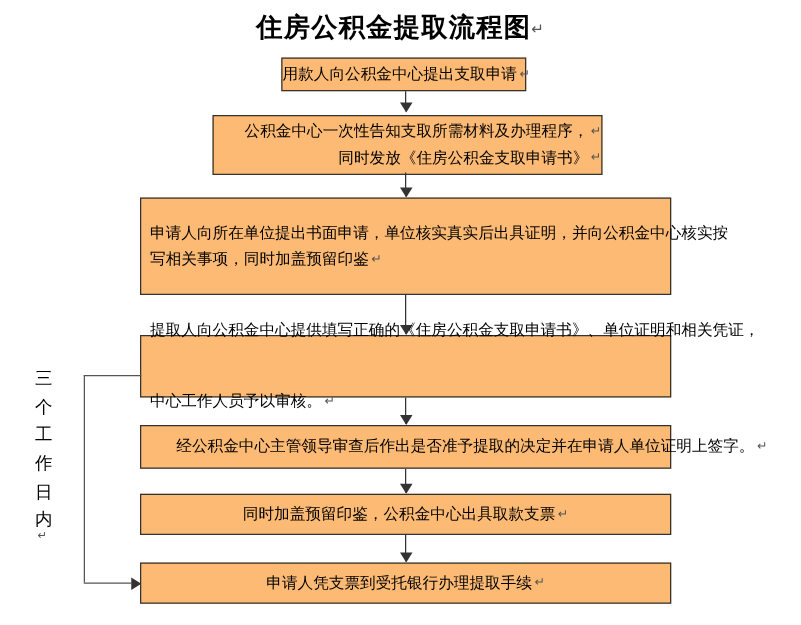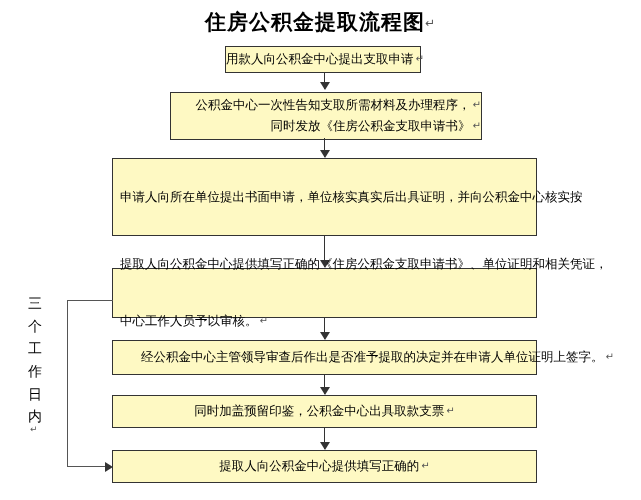--- a/index.html
+++ b/index.html
@@ -32,21 +32,21 @@
   #title .pmark {
     font-size: 12px;
     font-weight: normal;
     vertical-align: 2px;
     color: #555;
   }
   .node {
     position: absolute;
     box-sizing: border-box;
     border: 1.3px solid #333333;
-    background: #fef9c3;
+    background: #fdba74;
     font-size: 12.5px;
     line-height: 1.65;
     color: #000000;
     display: flex;
     flex-direction: column;
     justify-content: center;
   }
   .node .line {
     white-space: nowrap;
   }
@@ -157,20 +157,23 @@
       <span>同时发放《住房公积金支取申请书》</span><span class="pm">↵</span>
     </div>
   </div>
 
   <div class="varrow" style="left:324px; top:138px; height:19px;"></div>
 
   <div class="node left" style="left:112px; top:158px; width:425px; height:78px;">
     <div class="line">
       <span>申请人向所在单位提出书面申请，单位核实真实后出具证明，并向公积金中心核实按</span>
     </div>
+    <div class="line">
+      <span>写相关事项，同时加盖预留印鉴</span><span class="pm">↵</span>
+    </div>
   </div>
 
   <div class="varrow" style="left:324px; top:236px; height:31px;"></div>
 
   <div class="node left" style="left:112px; top:268px; width:425px; height:50px;gap:36px;">
     <div class="line">
       <span>提取人向公积金中心提供填写正确的《住房公积金支取申请书》、单位证明和相关凭证，</span>
     </div>
     <div class="line">
       <span>中心工作人员予以审核。</span><span class="pm">↵</span>
@@ -190,21 +193,21 @@
   <div class="node center" style="left:112px; top:395px; width:425px; height:33px;">
     <div class="line">
       <span>同时加盖预留印鉴，公积金中心出具取款支票</span><span class="pm">↵</span>
     </div>
   </div>
 
   <div class="varrow" style="left:324px; top:428px; height:21px;"></div>
 
   <div class="node center" style="left:112px; top:450px; width:425px; height:33px;">
     <div class="line">
-      <span>提取人向公积金中心提供填写正确的</span><span class="pm">↵</span>
+      <span>申请人凭支票到受托银行办理提取手续</span><span class="pm">↵</span>
     </div>
   </div>
 
   <div class="hline" style="left:67px; top:300px; width:46px;"></div>
   <div class="vline" style="left:67px; top:300px; height:166px;"></div>
   <div class="harrow-right" style="left:67px; top:466px; width:38px;"></div>
 
   <div id="side-label">
     <span class="ch">三</span>
     <span class="ch">个</span>

